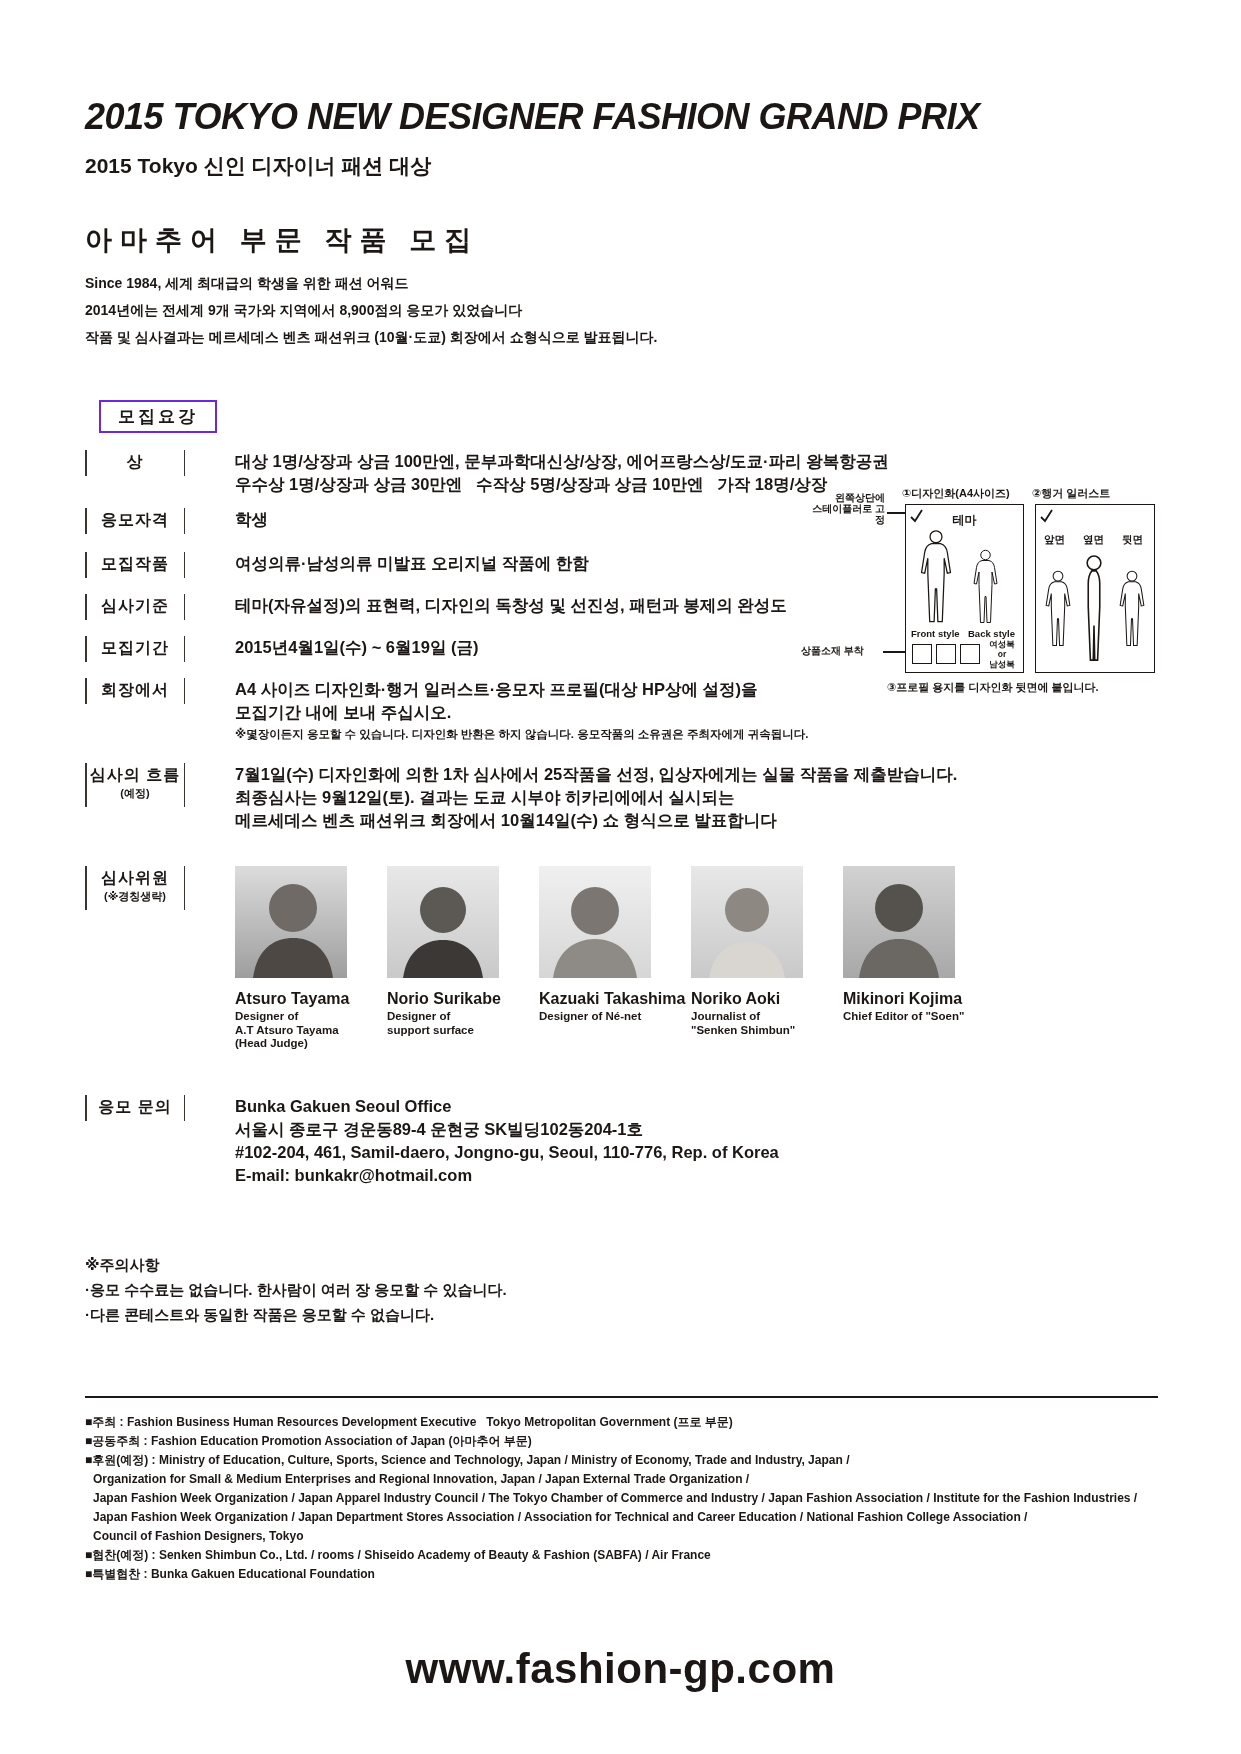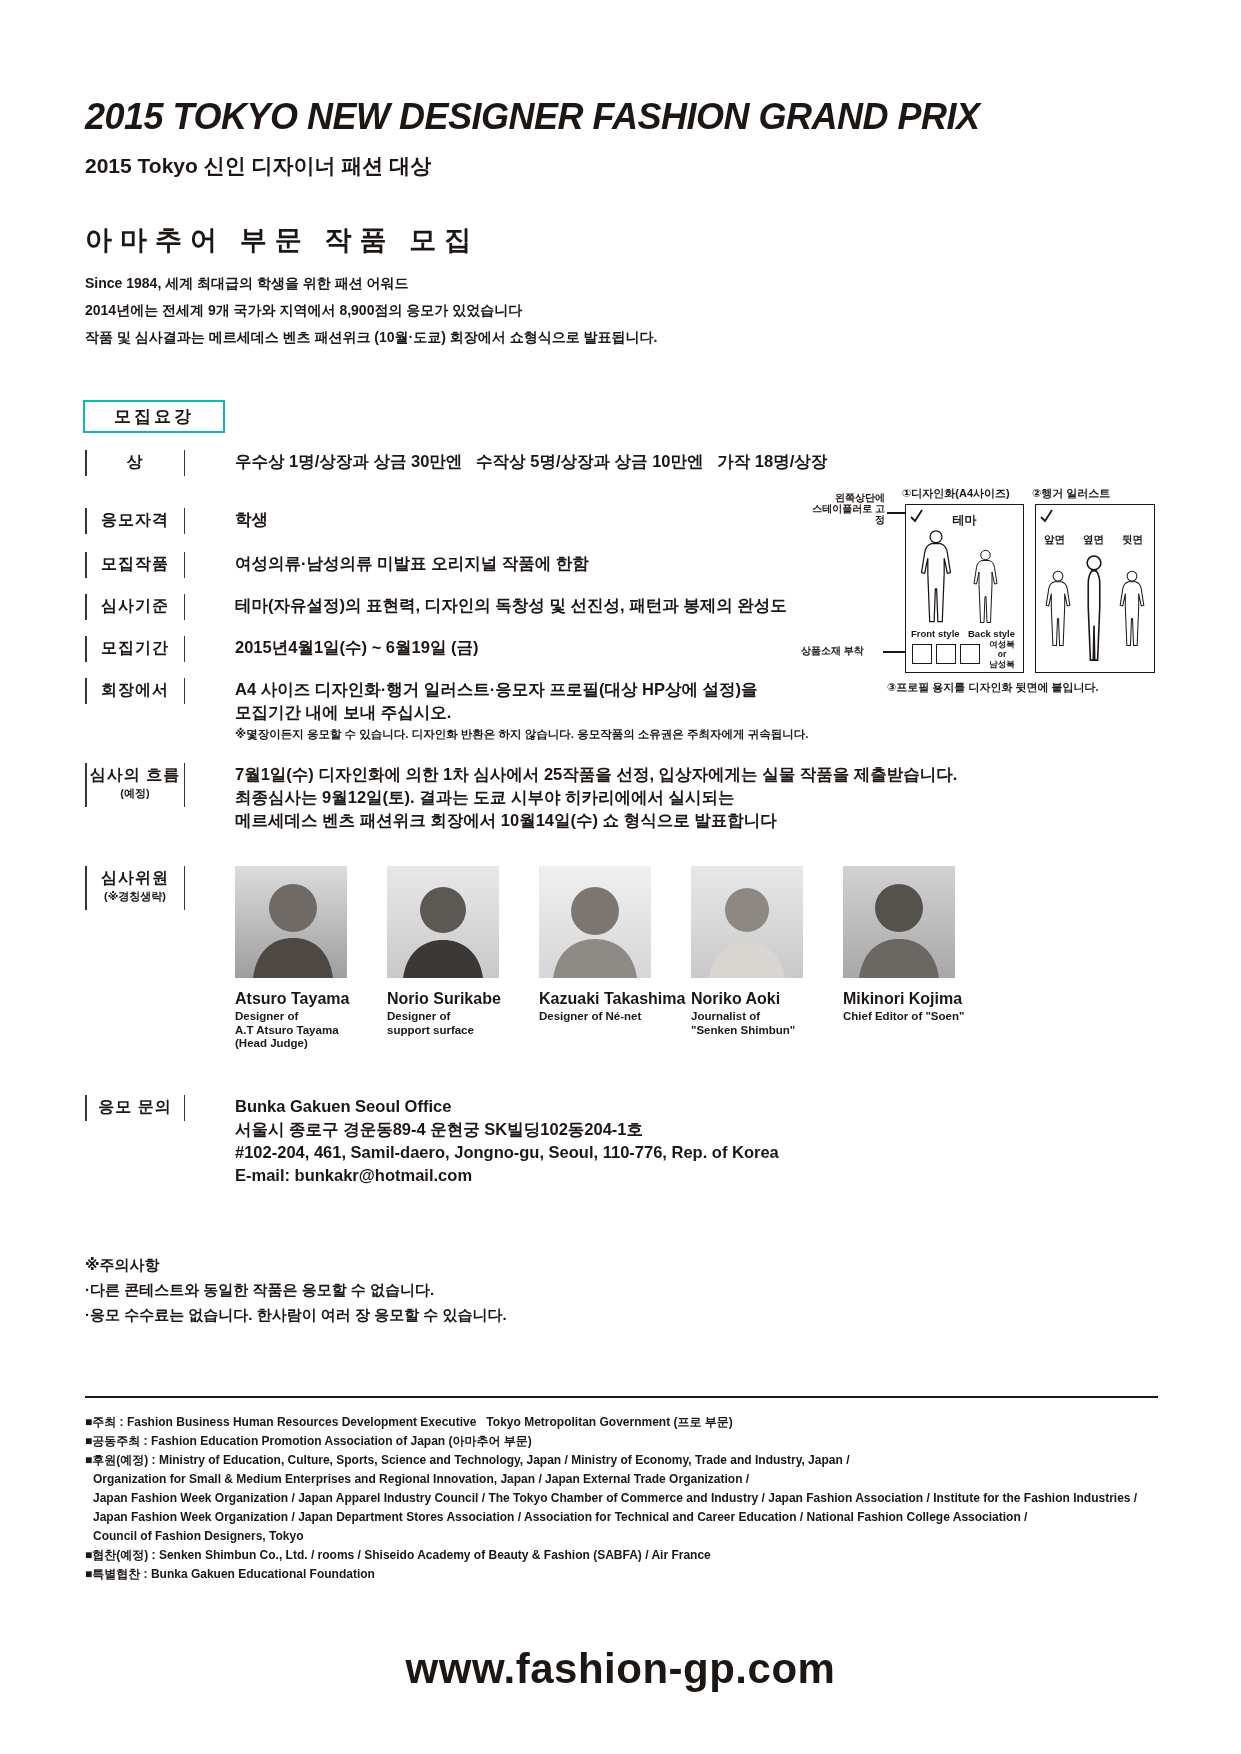--- a/index.html
+++ b/index.html
@@ -10,21 +10,21 @@
   }
   .abs { position:absolute; }
   .line { white-space:pre-wrap; }
 
   .title { left:85px; top:96px; font-size:36px; font-weight:bold; letter-spacing:-0.5px;font-style:italic; }
   .subtitle { left:85px; top:152px; font-size:21px; font-weight:600; }
   .section-heading { left:85px; top:222px; font-size:27px; font-weight:bold; letter-spacing:8px;
     font-family:"Liberation Serif","DejaVu Serif",serif; }
   .intro { left:85px; top:270px; font-size:14px; font-weight:bold; line-height:27px; }
 
-  .guidelines-box { left:83px; top:400px; border:2px solid #14b8a6; padding:3px 29px;
+  .guidelines-box { left:99px; top:400px; border:2px solid #6d28d9; padding:3px 17px;
     font-size:17px; font-weight:bold; letter-spacing:3px; }
 
   .row { position:absolute; left:85px; display:flex; align-items:flex-start; }
   .label-cell { width:100px; flex-shrink:0; display:flex; justify-content:space-between; align-items:flex-start; }
   .vbar { width:1.5px; background:#3a3530; height:26px; flex-shrink:0; }
   .vbar.tall { height:44px; }
   .label-inner { flex:1; text-align:center; }
   .label-text { font-size:16px; font-weight:bold; letter-spacing:1px; line-height:24px; }
   .sublabel { font-size:11px; font-weight:bold; line-height:12px; }
   .row-content { margin-left:50px; font-size:16.5px; font-weight:bold; line-height:23px; }
@@ -93,20 +93,21 @@
 
 <div class="abs guidelines-box">모집요강</div>
 
 <div class="row" style="top:450px">
   <div class="label-cell">
     <span class="vbar"></span>
     <span class="label-inner"><span class="label-text">상</span></span>
     <span class="vbar"></span>
   </div>
   <div class="row-content">
+    <div class="line">대상 1명/상장과 상금 100만엔, 문부과학대신상/상장, 에어프랑스상/도쿄·파리 왕복항공권</div>
     <div class="line">우수상 1명/상장과 상금 30만엔   수작상 5명/상장과 상금 10만엔   가작 18명/상장</div>
   </div>
 </div>
 
 <div class="row" style="top:508px">
   <div class="label-cell">
     <span class="vbar"></span>
     <span class="label-inner"><span class="label-text">응모자격</span></span>
     <span class="vbar"></span>
   </div>
@@ -326,22 +327,22 @@
   </div>
 
   <div class="d d-note" style="left:6px; top:215px; width:82px; text-align:left;">상품소재 부착</div>
   <div class="d hline" style="left:88px; top:221px; width:22px;"></div>
 
   <div class="d d-profile-note" style="left:92px; top:250px;">③프로필 용지를 디자인화 뒷면에 붙입니다.</div>
 </div>
 
 <div class="abs notes">
   <div>※주의사항</div>
+  <div class="line">·응모 수수료는 없습니다. 한사람이 여러 장 응모할 수 있습니다.</div>
   <div class="line">·다른 콘테스트와 동일한 작품은 응모할 수 없습니다.</div>
-  <div class="line">·응모 수수료는 없습니다. 한사람이 여러 장 응모할 수 있습니다.</div>
 </div>
 
 <div class="abs rule"></div>
 
 <div class="abs footer">
   <div class="line">■주최 : Fashion Business Human Resources Development Executive   Tokyo Metropolitan Government (프로 부문)</div>
   <div class="line">■공동주최 : Fashion Education Promotion Association of Japan (아마추어 부문)</div>
   <div class="line">■후원(예정) : Ministry of Education, Culture, Sports, Science and Technology, Japan / Ministry of Economy, Trade and Industry, Japan /</div>
   <div class="line indent">Organization for Small &amp; Medium Enterprises and Regional Innovation, Japan / Japan External Trade Organization /</div>
   <div class="line indent">Japan Fashion Week Organization / Japan Apparel Industry Council / The Tokyo Chamber of Commerce and Industry / Japan Fashion Association / Institute for the Fashion Industries /</div>

